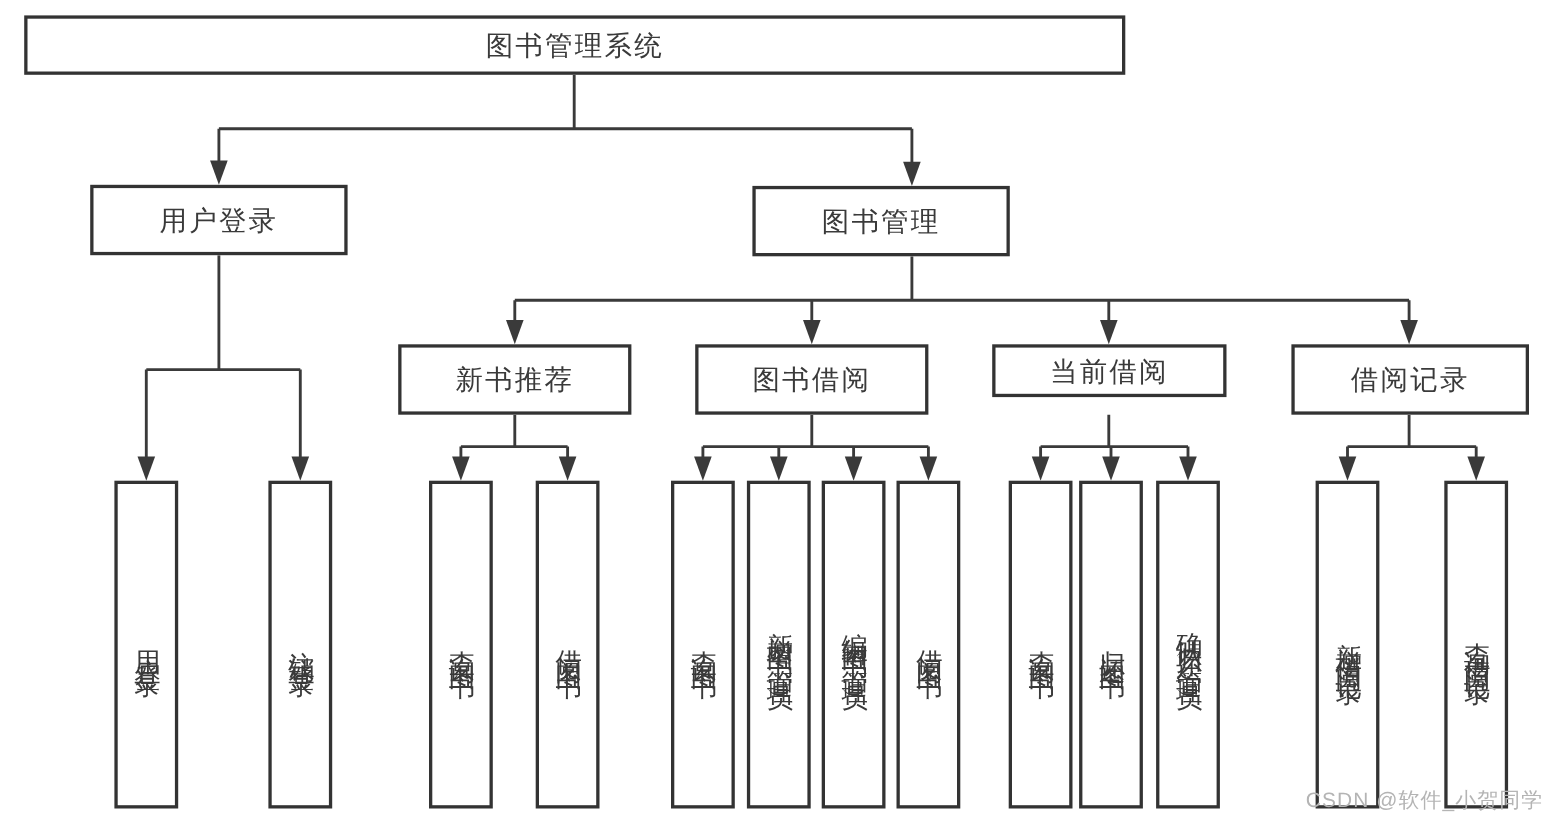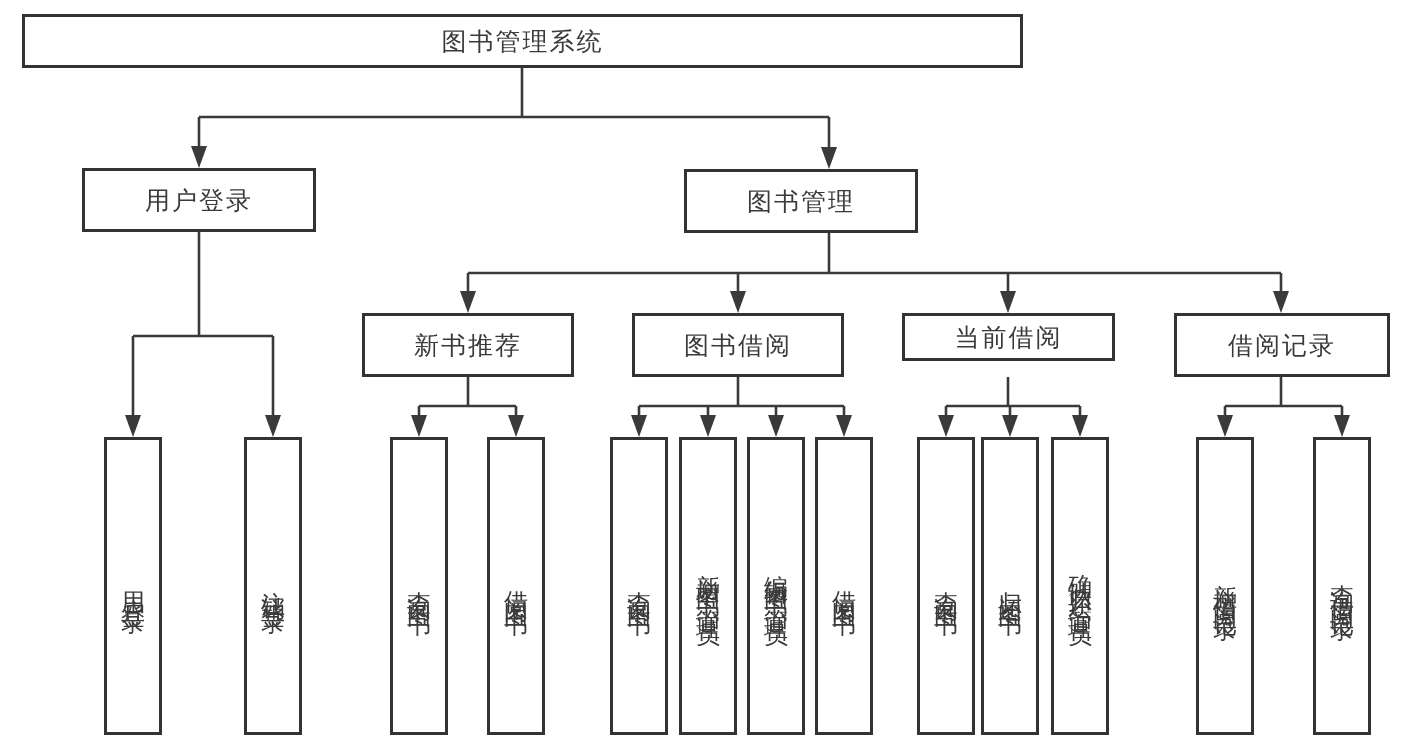--- a/index.html
+++ b/index.html
@@ -125,14 +125,15 @@
     <span class="vtext">确认归还（管理员）</span>
   </div>
 
   <div class="vbox" style="left:1196px;">
     <span class="vtext">新增借阅记录</span>
   </div>
   <div class="vbox" style="left:1313px;">
     <span class="vtext">查询借阅记录</span>
   </div>
 
+  <div class="watermark">CSDN @软件_小贺同学</div>
 
 </div>
 
 </body></html>

